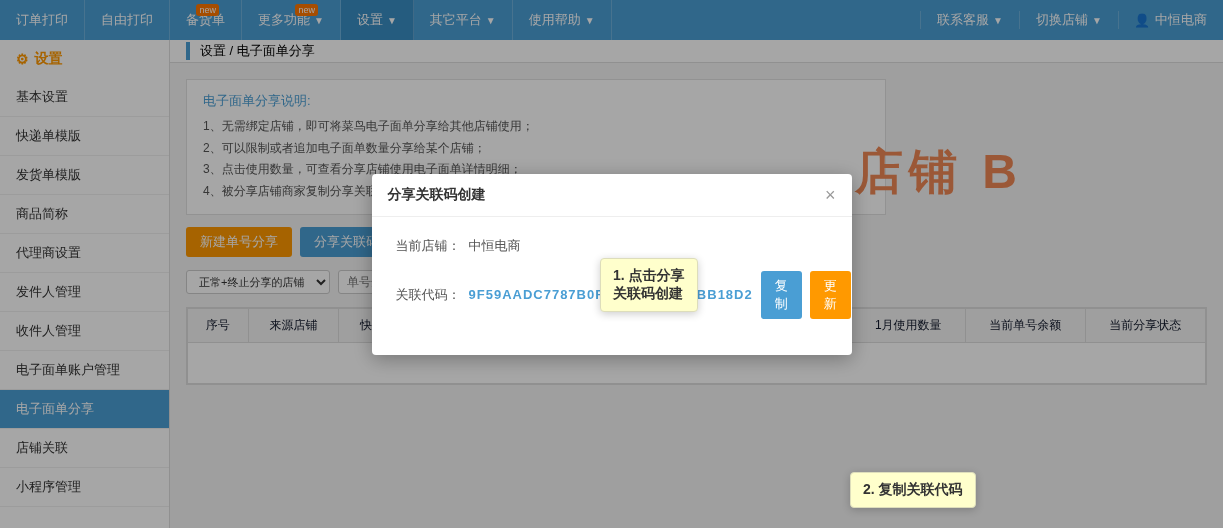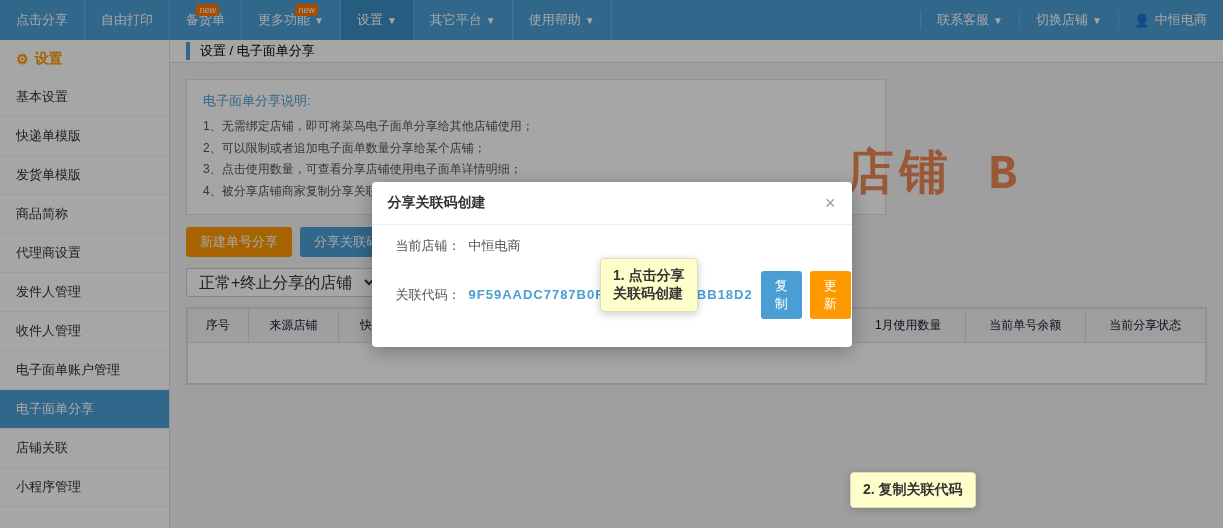--- a/index.html
+++ b/index.html
@@ -59,39 +59,39 @@
     .page-body { padding: 16px; }
 
     
     .info-box { background: #fff; padding: 12px 16px; margin-bottom: 12px; border: 1px solid #e0e0e0; }
     .info-title { color: #4a9ed4; font-size: 13px; margin-bottom: 6px; }
     .info-item { color: #555; font-size: 12px; line-height: 1.8; }
 
     
     .store-label {
       position: absolute; top: 100px; right: 200px;
-      font-size: 48px; color: #e85; font-weight: bold; letter-spacing: 6px; font-family: Liberation Mono, monospace;
+      font-size: 48px; color: #e85; font-weight: bold; letter-spacing: 6px;
     }
 
     
     .btn {
       padding: 6px 14px; border: none; border-radius: 3px; cursor: pointer;
       font-size: 13px; display: inline-flex; align-items: center; gap: 4px;
     }
     .btn-blue { background: #4a9ed4; color: #fff; }
     .btn-orange { background: #f90; color: #fff; }
     .btn-cyan { background: #4a9ed4; color: #fff; }
 
     
     .filter-row {
       display: flex; align-items: center; gap: 8px; margin-bottom: 10px;
     }
     .filter-select {
       padding: 4px 8px; border: 1px solid #ccc; border-radius: 3px;
-      font-size: 16px; background: #fff; color: #333;
+      font-size: 11px; background: #fff; color: #333;
     }
     .filter-input {
       padding: 4px 8px; border: 1px solid #ccc; border-radius: 3px;
       font-size: 12px; width: 140px; color: #999;
     }
 
     
     .table-wrap { background: #fff; border: 1px solid #ddd; }
     .table { width: 100%; border-collapse: collapse; }
     .table th {
@@ -114,21 +114,21 @@
       box-shadow: 0 4px 20px rgba(0,0,0,0.3);
     }
     .modal-header {
       display: flex; align-items: center; justify-content: space-between;
       padding: 12px 16px; border-bottom: 1px solid #eee;
     }
     .modal-title { font-size: 14px; color: #333; font-weight: bold; }
     .modal-close {
       cursor: pointer; color: #999; font-size: 18px; line-height: 1;
     }
-    .modal-body { padding: 12px 24px; }
+    .modal-body { padding: 20px 24px; }
     .modal-row { display: flex; align-items: center; margin-bottom: 16px; gap: 8px; }
     .modal-label { color: #555; font-size: 13px; white-space: nowrap; }
     .modal-value { color: #555; font-size: 13px; }
     .modal-code { color: #4a9ed4; font-size: 13px; letter-spacing: 1px; font-weight: bold; }
     .modal-actions { display: flex; gap: 8px; }
 
     
     .callout {
       position: absolute; background: #ffffcc; border: 1px solid #ddb; border-radius: 4px;
       padding: 8px 12px; font-size: 14px; color: #333; font-weight: bold;
@@ -137,21 +137,21 @@
     .callout1 { top: 218px; left: 430px; }
     .callout2 { top: 432px; left: 680px; }
 
     .content-relative { position: relative; }
   </style>
 </head>
 <body>
 
 <div class="top-nav">
   <div class="top-nav-item">
-    <span>点击分享</span>
+    <span>订单打印</span>
   </div>
   <div class="top-nav-item">
     <span>自由打印</span>
   </div>
   <div class="top-nav-item">
     <span>备货单</span>
     <span class="badge">new</span>
   </div>
   <div class="top-nav-item">
     <span>更多功能</span>

